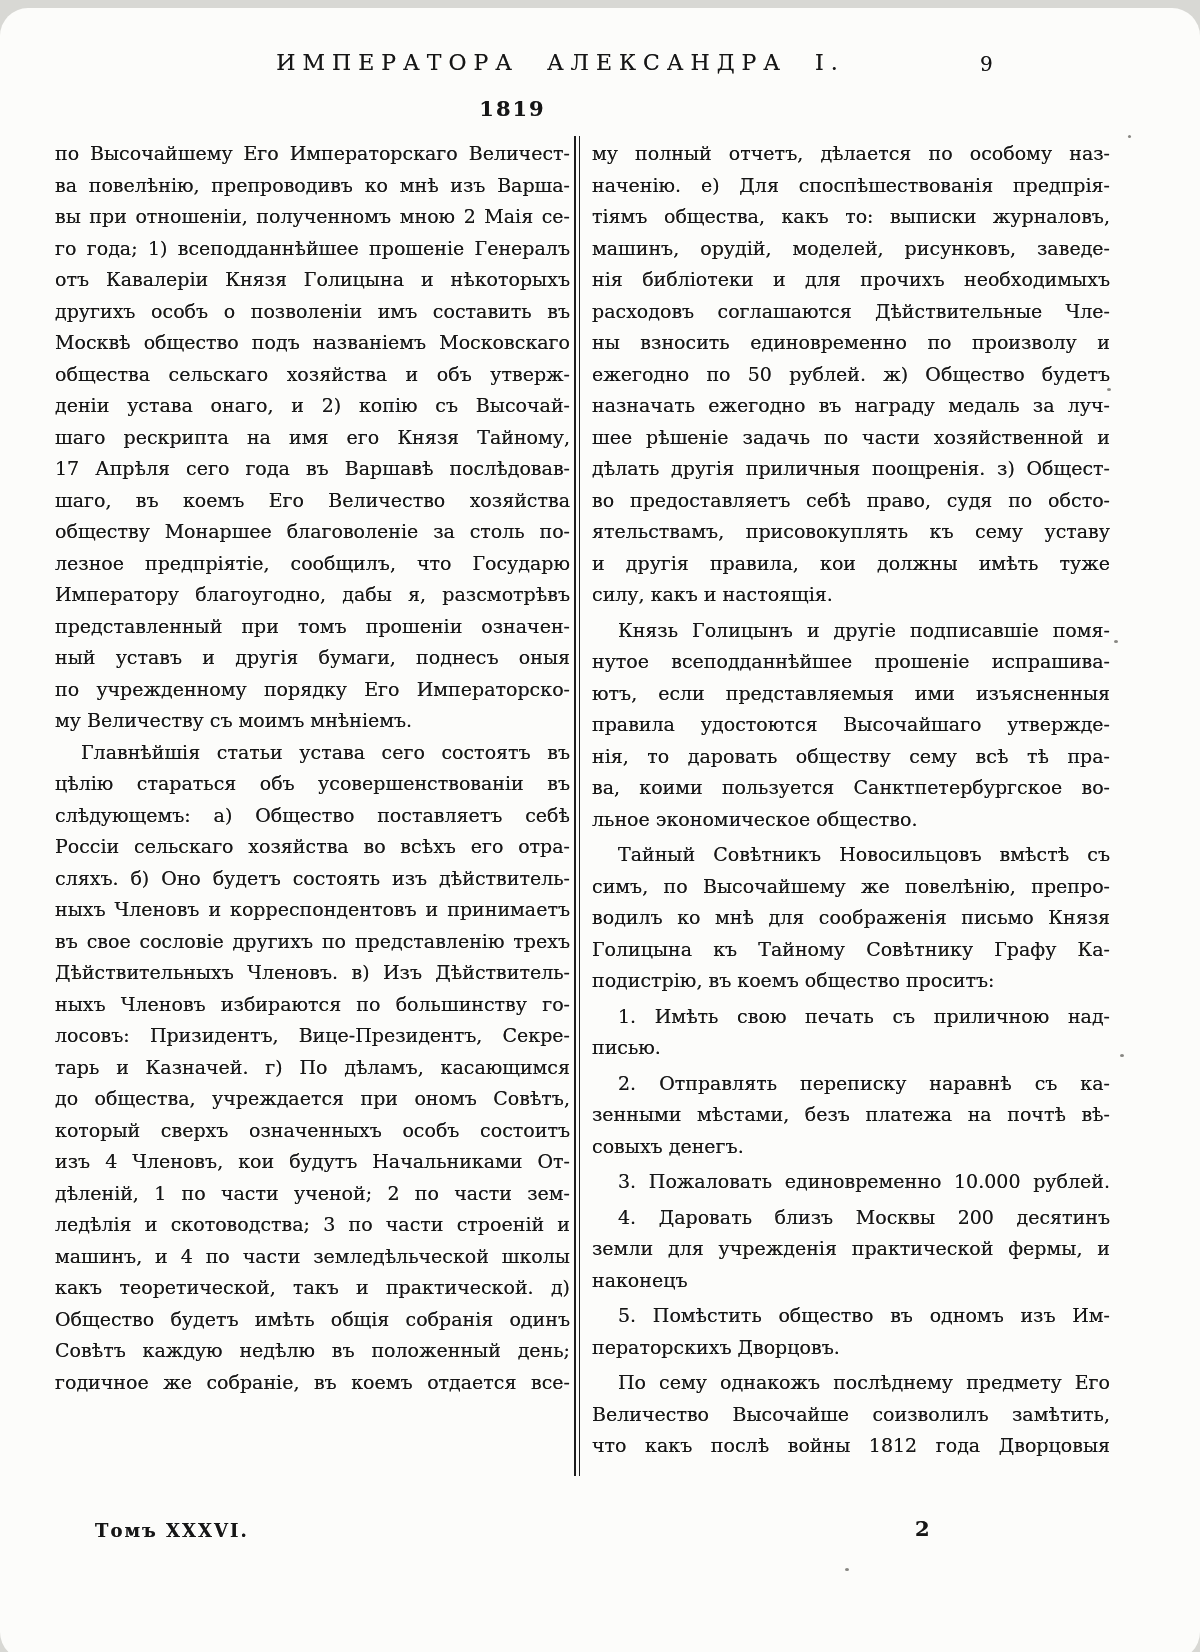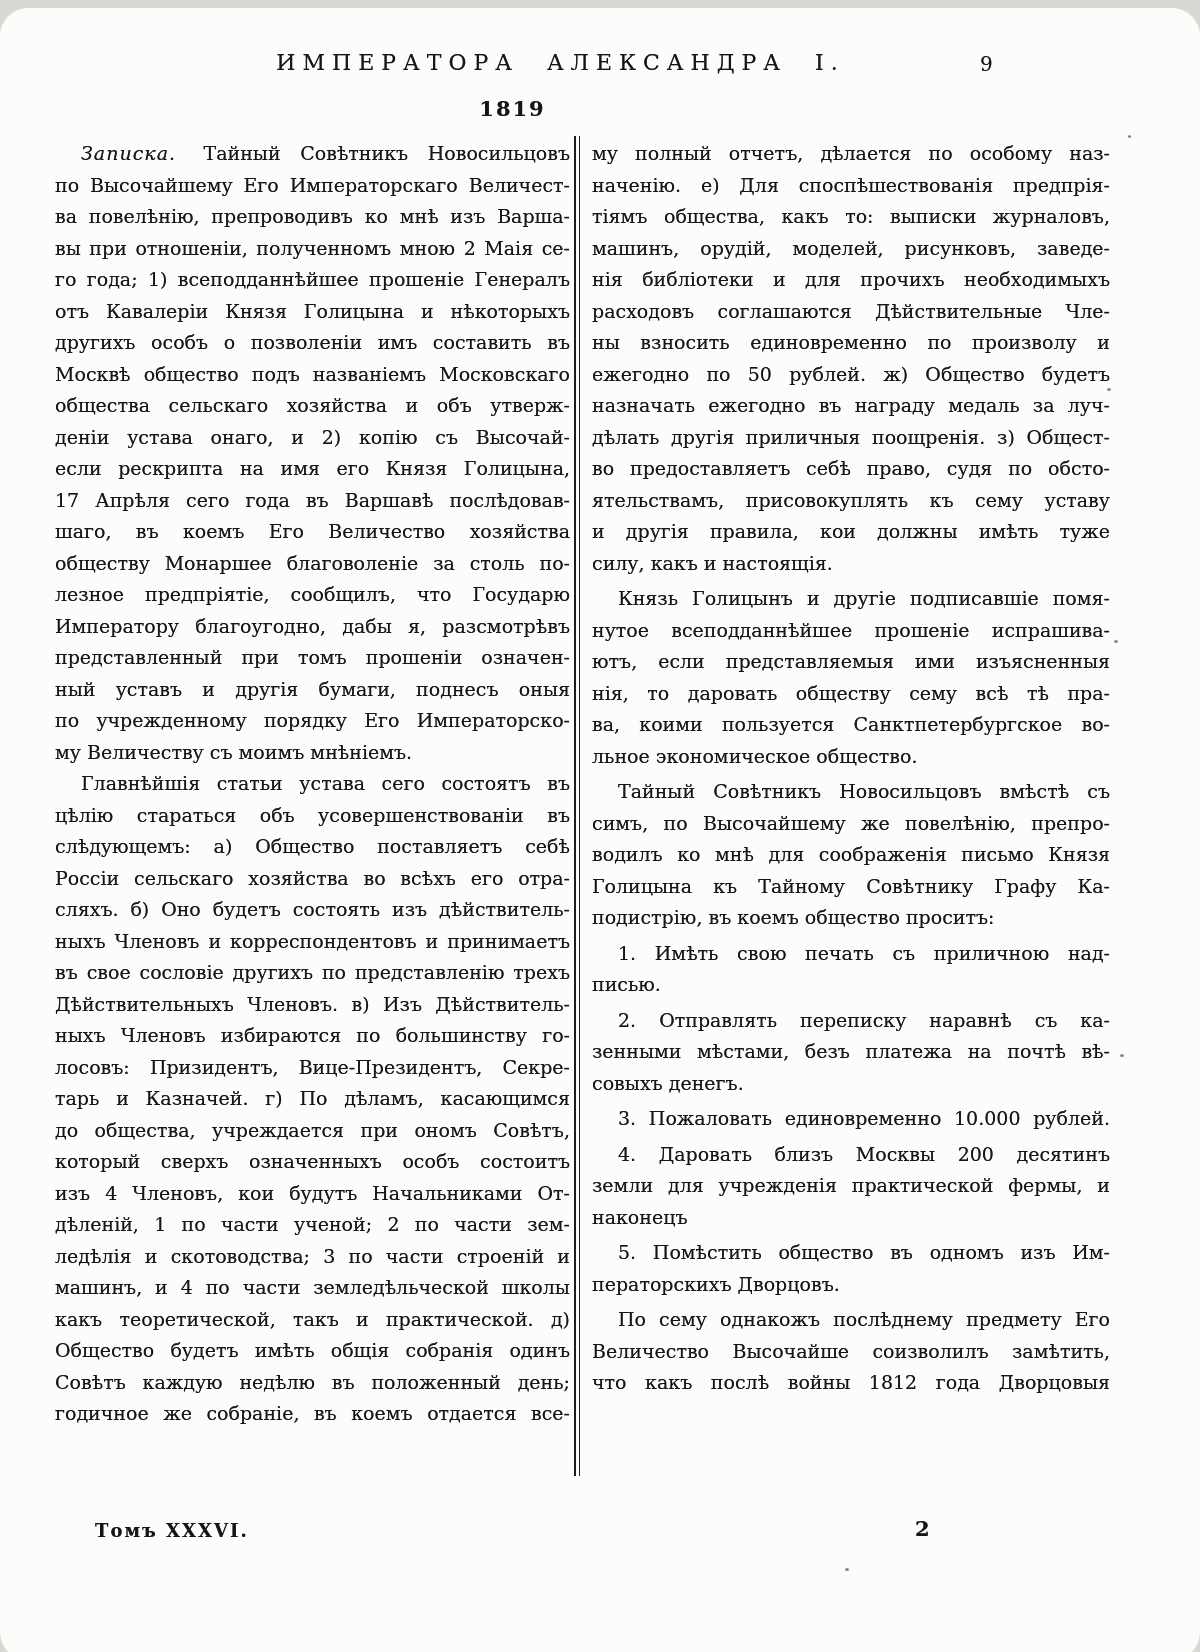--- a/index.html
+++ b/index.html
@@ -77,31 +77,30 @@
 <div class="page">
 
   <div class="header-title">ИМПЕРАТОРА АЛЕКСАНДРА I.</div>
 
   <div class="page-number">9</div>
 
   <div class="year-heading">1819</div>
 
   <div class="column col-left">
       <div class="paragraph">
-        <div class="line indent"><em>Записка.</em> Тайный Совѣтникъ Новосильцовъ</div>
         <div class="line">по Высочайшему Его Императорскаго Величест-</div>
         <div class="line">ва повелѣнію, препроводивъ ко мнѣ изъ Варша-</div>
         <div class="line">вы при отношеніи, полученномъ мною 2 Маія се-</div>
         <div class="line">го года; 1) всеподданнѣйшее прошеніе Генералъ</div>
         <div class="line">отъ Кавалеріи Князя Голицына и нѣкоторыхъ</div>
         <div class="line">другихъ особъ о позволеніи имъ составить въ</div>
         <div class="line">Москвѣ общество подъ названіемъ Московскаго</div>
         <div class="line">общества сельскаго хозяйства и объ утверж-</div>
         <div class="line">деніи устава онаго, и 2) копію съ Высочай-</div>
-        <div class="line">если рескрипта на имя его Князя Голицына,</div>
+        <div class="line">шаго рескрипта на имя его Князя Тайному,</div>
         <div class="line">17 Апрѣля сего года въ Варшавѣ послѣдовав-</div>
         <div class="line">шаго, въ коемъ Его Величество хозяйства</div>
         <div class="line">обществу Монаршее благоволеніе за столь по-</div>
         <div class="line">лезное предпріятіе, сообщилъ, что Государю</div>
         <div class="line">Императору благоугодно, дабы я, разсмотрѣвъ</div>
         <div class="line">представленный при томъ прошеніи означен-</div>
         <div class="line">ный уставъ и другія бумаги, поднесъ оныя</div>
         <div class="line">по учрежденному порядку Его Императорско-</div>
         <div class="line endline">му Величеству съ моимъ мнѣніемъ.</div>
       </div>
@@ -136,30 +135,32 @@
       <div class="paragraph">
         <div class="line">му полный отчетъ, дѣлается по особому наз-</div>
         <div class="line">наченію. е) Для споспѣшествованія предпрія-</div>
         <div class="line">тіямъ общества, какъ то: выписки журналовъ,</div>
         <div class="line">машинъ, орудій, моделей, рисунковъ, заведе-</div>
         <div class="line">нія библіотеки и для прочихъ необходимыхъ</div>
         <div class="line">расходовъ соглашаются Дѣйствительные Чле-</div>
         <div class="line">ны взносить единовременно по произволу и</div>
         <div class="line">ежегодно по 50 рублей. ж) Общество будетъ</div>
         <div class="line">назначать ежегодно въ награду медаль за луч-</div>
+        <div class="line">шее рѣшеніе задачь по части хозяйственной и</div>
         <div class="line">дѣлать другія приличныя поощренія. з) Общест-</div>
         <div class="line">во предоставляетъ себѣ право, судя по обсто-</div>
         <div class="line">ятельствамъ, присовокуплять къ сему уставу</div>
         <div class="line">и другія правила, кои должны имѣть туже</div>
         <div class="line endline">силу, какъ и настоящія.</div>
       </div>
       <div class="paragraph">
         <div class="line indent">Князь Голицынъ и другіе подписавшіе помя-</div>
         <div class="line">нутое всеподданнѣйшее прошеніе испрашива-</div>
         <div class="line">ютъ, если представляемыя ими изъясненныя</div>
+        <div class="line">правила удостоются Высочайшаго утвержде-</div>
         <div class="line">нія, то даровать обществу сему всѣ тѣ пра-</div>
         <div class="line">ва, коими пользуется Санктпетербургское во-</div>
         <div class="line endline">льное экономическое общество.</div>
       </div>
       <div class="paragraph">
         <div class="line indent">Тайный Совѣтникъ Новосильцовъ вмѣстѣ съ</div>
         <div class="line">симъ, по Высочайшему же повелѣнію, препро-</div>
         <div class="line">водилъ ко мнѣ для соображенія письмо Князя</div>
         <div class="line">Голицына къ Тайному Совѣтнику Графу Ка-</div>
         <div class="line endline">подистрію, въ коемъ общество проситъ:</div>

